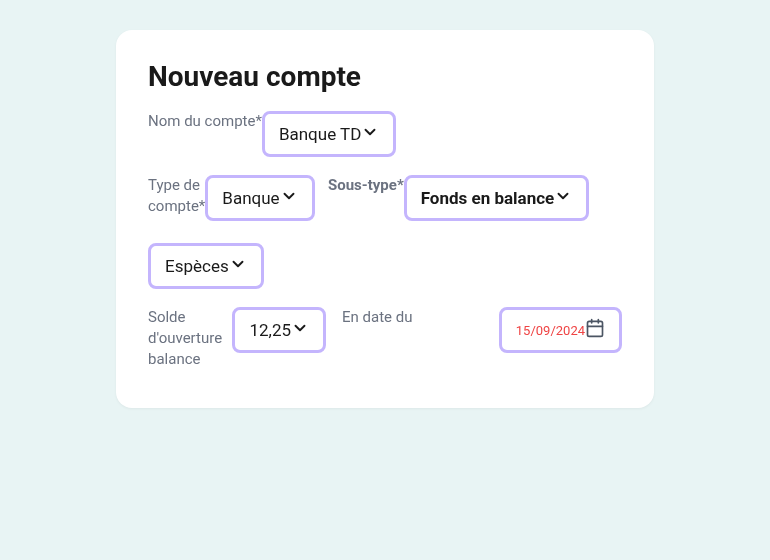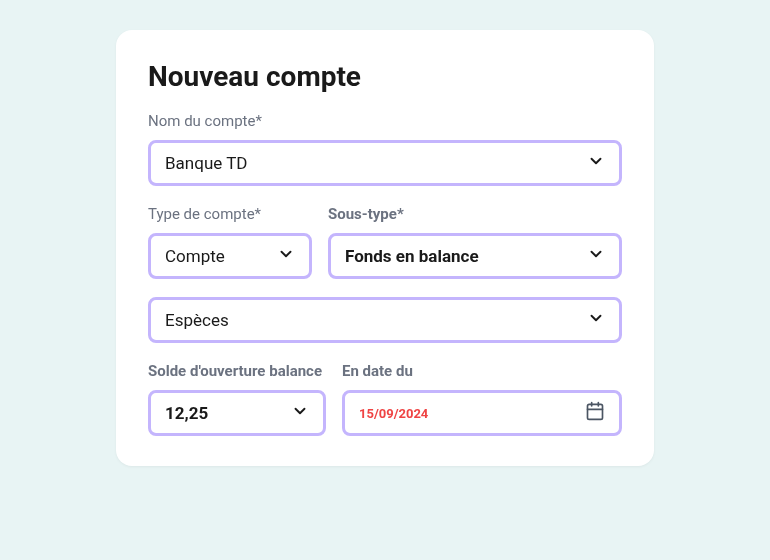--- a/index.html
+++ b/index.html
@@ -30,21 +30,21 @@
       color: #1a1a1a;
       margin-bottom: 18px;
     }
     .form-row {
       display: flex;
       gap: 16px;
       margin-bottom: 18px;
     }
     .form-group {
       display: flex;
-      flex-direction: column;
+      flex-direction: row;
     }
     .form-group.full {
       width: 100%;
     }
     .label {
       font-size: 15px;
       color: #6b7280;
       margin-bottom: 8px;
       line-height: 1.4;
     }
@@ -91,21 +91,21 @@
             </svg>
         </span>
       </div>
     </div>
   </div>
 
   <div class="form-row">
     <div class="form-group" style="width: 164px;">
       <div class="label">Type de compte*</div>
       <div class="select-control">
-        <span class="select-value">Compte</span>
+        <span class="select-value">Banque</span>
         <span class="chevron">
           <svg width="18" height="18" viewBox="0 0 24 24" fill="none" stroke="#1a1a1a" stroke-width="2.5" stroke-linecap="round" stroke-linejoin="round">
               <polyline points="6 9 12 15 18 9"></polyline>
             </svg>
         </span>
       </div>
     </div>
     <div class="form-group" style="flex:1;font-weight:bold;">
       <div class="label">Sous-type*</div>
       <div class="select-control">
@@ -125,21 +125,21 @@
         <span class="select-value">Espèces</span>
         <span class="chevron">
           <svg width="18" height="18" viewBox="0 0 24 24" fill="none" stroke="#1a1a1a" stroke-width="2.5" stroke-linecap="round" stroke-linejoin="round">
               <polyline points="6 9 12 15 18 9"></polyline>
             </svg>
         </span>
       </div>
     </div>
   </div>
 
-  <div class="form-row" style="margin-bottom:0;font-weight:bold;">
+  <div class="form-row" style="margin-bottom:0;">
     <div class="form-group" style="width: 178px;">
       <div class="label">Solde d'ouverture balance</div>
       <div class="select-control">
         <span class="select-value">12,25</span>
         <span class="chevron">
           <svg width="18" height="18" viewBox="0 0 24 24" fill="none" stroke="#1a1a1a" stroke-width="2.5" stroke-linecap="round" stroke-linejoin="round">
               <polyline points="6 9 12 15 18 9"></polyline>
             </svg>
         </span>
       </div>

